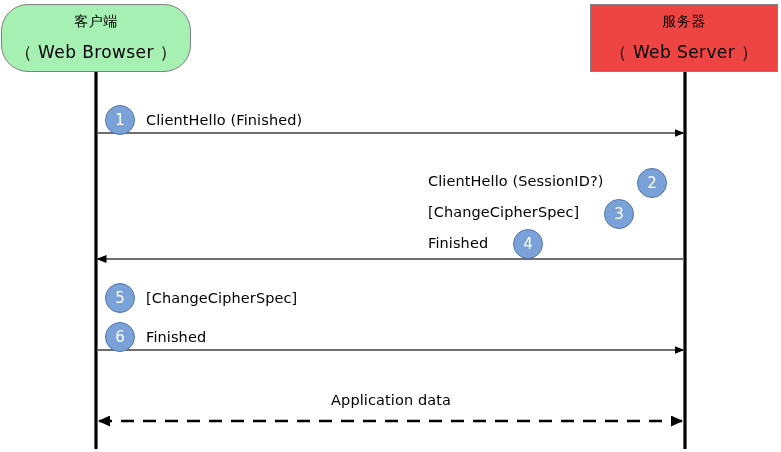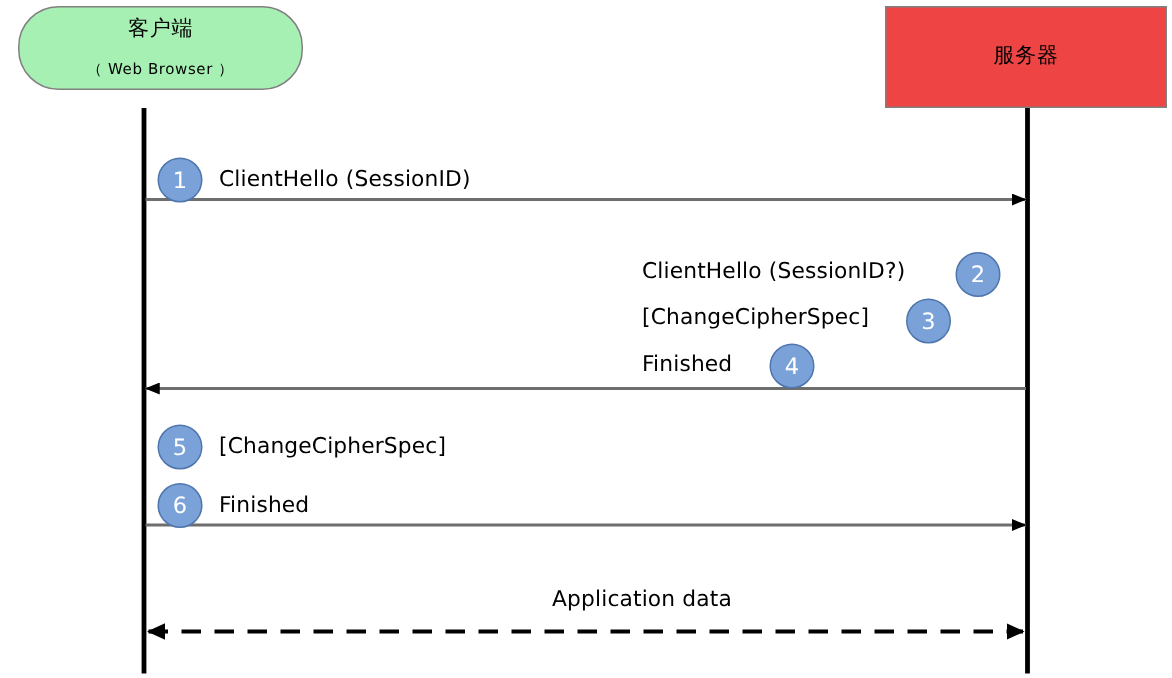--- a/index.html
+++ b/index.html
@@ -37,29 +37,29 @@
     line-height: 1.25;
     color: #000000;
     font-family: "DejaVu Sans", sans-serif;
     font-size: 14px;
   }
   .participant-box .p-title-cn {
     font-size: 14px;
     letter-spacing: 0.5px;
   }
   .participant-box .p-title-en {
-    font-size: 10px;
+    font-size: 17px;
     letter-spacing: 0.4px;
     margin-top: 12px;
   }
   #client-box {
-    left: 12px;
+    left: 1px;
     top: 4px;
     width: 190px;
-    height: 56px;
+    height: 68px;
     background: #a6f0b4;
     border-radius: 27px;
   }
   #server-box {
     left: 590px;
     top: 4px;
     width: 188px;
     height: 68px;
     background: #ef4444;
   }
@@ -131,35 +131,36 @@
     <line x1="99" y1="421" x2="682" y2="421" stroke="#000000" stroke-width="2.6" stroke-dasharray="13,9" marker-start="url(#arrowLeftBlack)" marker-end="url(#arrowRightBlack)"></line>
   </svg>
 
   <div id="client-box" class="participant-box">
     <span class="p-title-cn">客户端</span>
     <span class="p-title-en">（ Web Browser ）</span>
   </div>
 
   <div id="server-box" class="participant-box">
     <span class="p-title-cn">服务器</span>
+    <span class="p-title-en">（ Web Server ）</span>
   </div>
 
   <div class="step-badge" style="left:105px; top:105px;">1</div>
-  <div class="msg-label" style="left:146px; top:113px;">ClientHello (SessionID)</div>
+  <div class="msg-label" style="left:146px; top:113px;">ClientHello (Finished)</div>
 
   <div class="msg-label" style="left:428px; top:174px;">ClientHello (SessionID?)</div>
   <div class="step-badge" style="left:637px; top:168px;">2</div>
 
   <div class="msg-label" style="left:428px; top:205px;">[ChangeCipherSpec]</div>
   <div class="step-badge" style="left:604px; top:199px;">3</div>
 
   <div class="msg-label" style="left:428px; top:236px;">Finished</div>
   <div class="step-badge" style="left:513px; top:229px;">4</div>
 
   <div class="step-badge" style="left:105px; top:283px;">5</div>
   <div class="msg-label" style="left:146px; top:291px;">[ChangeCipherSpec]</div>
 
   <div class="step-badge" style="left:105px; top:322px;">6</div>
   <div class="msg-label" style="left:146px; top:330px;">Finished</div>
 
-  <div class="msg-label centered" style="left:391px; top:393px;margin-left:37px;">Application data</div>
+  <div class="msg-label centered" style="left:391px; top:393px;">Application data</div>
 
 </div>
 
 </body></html>

